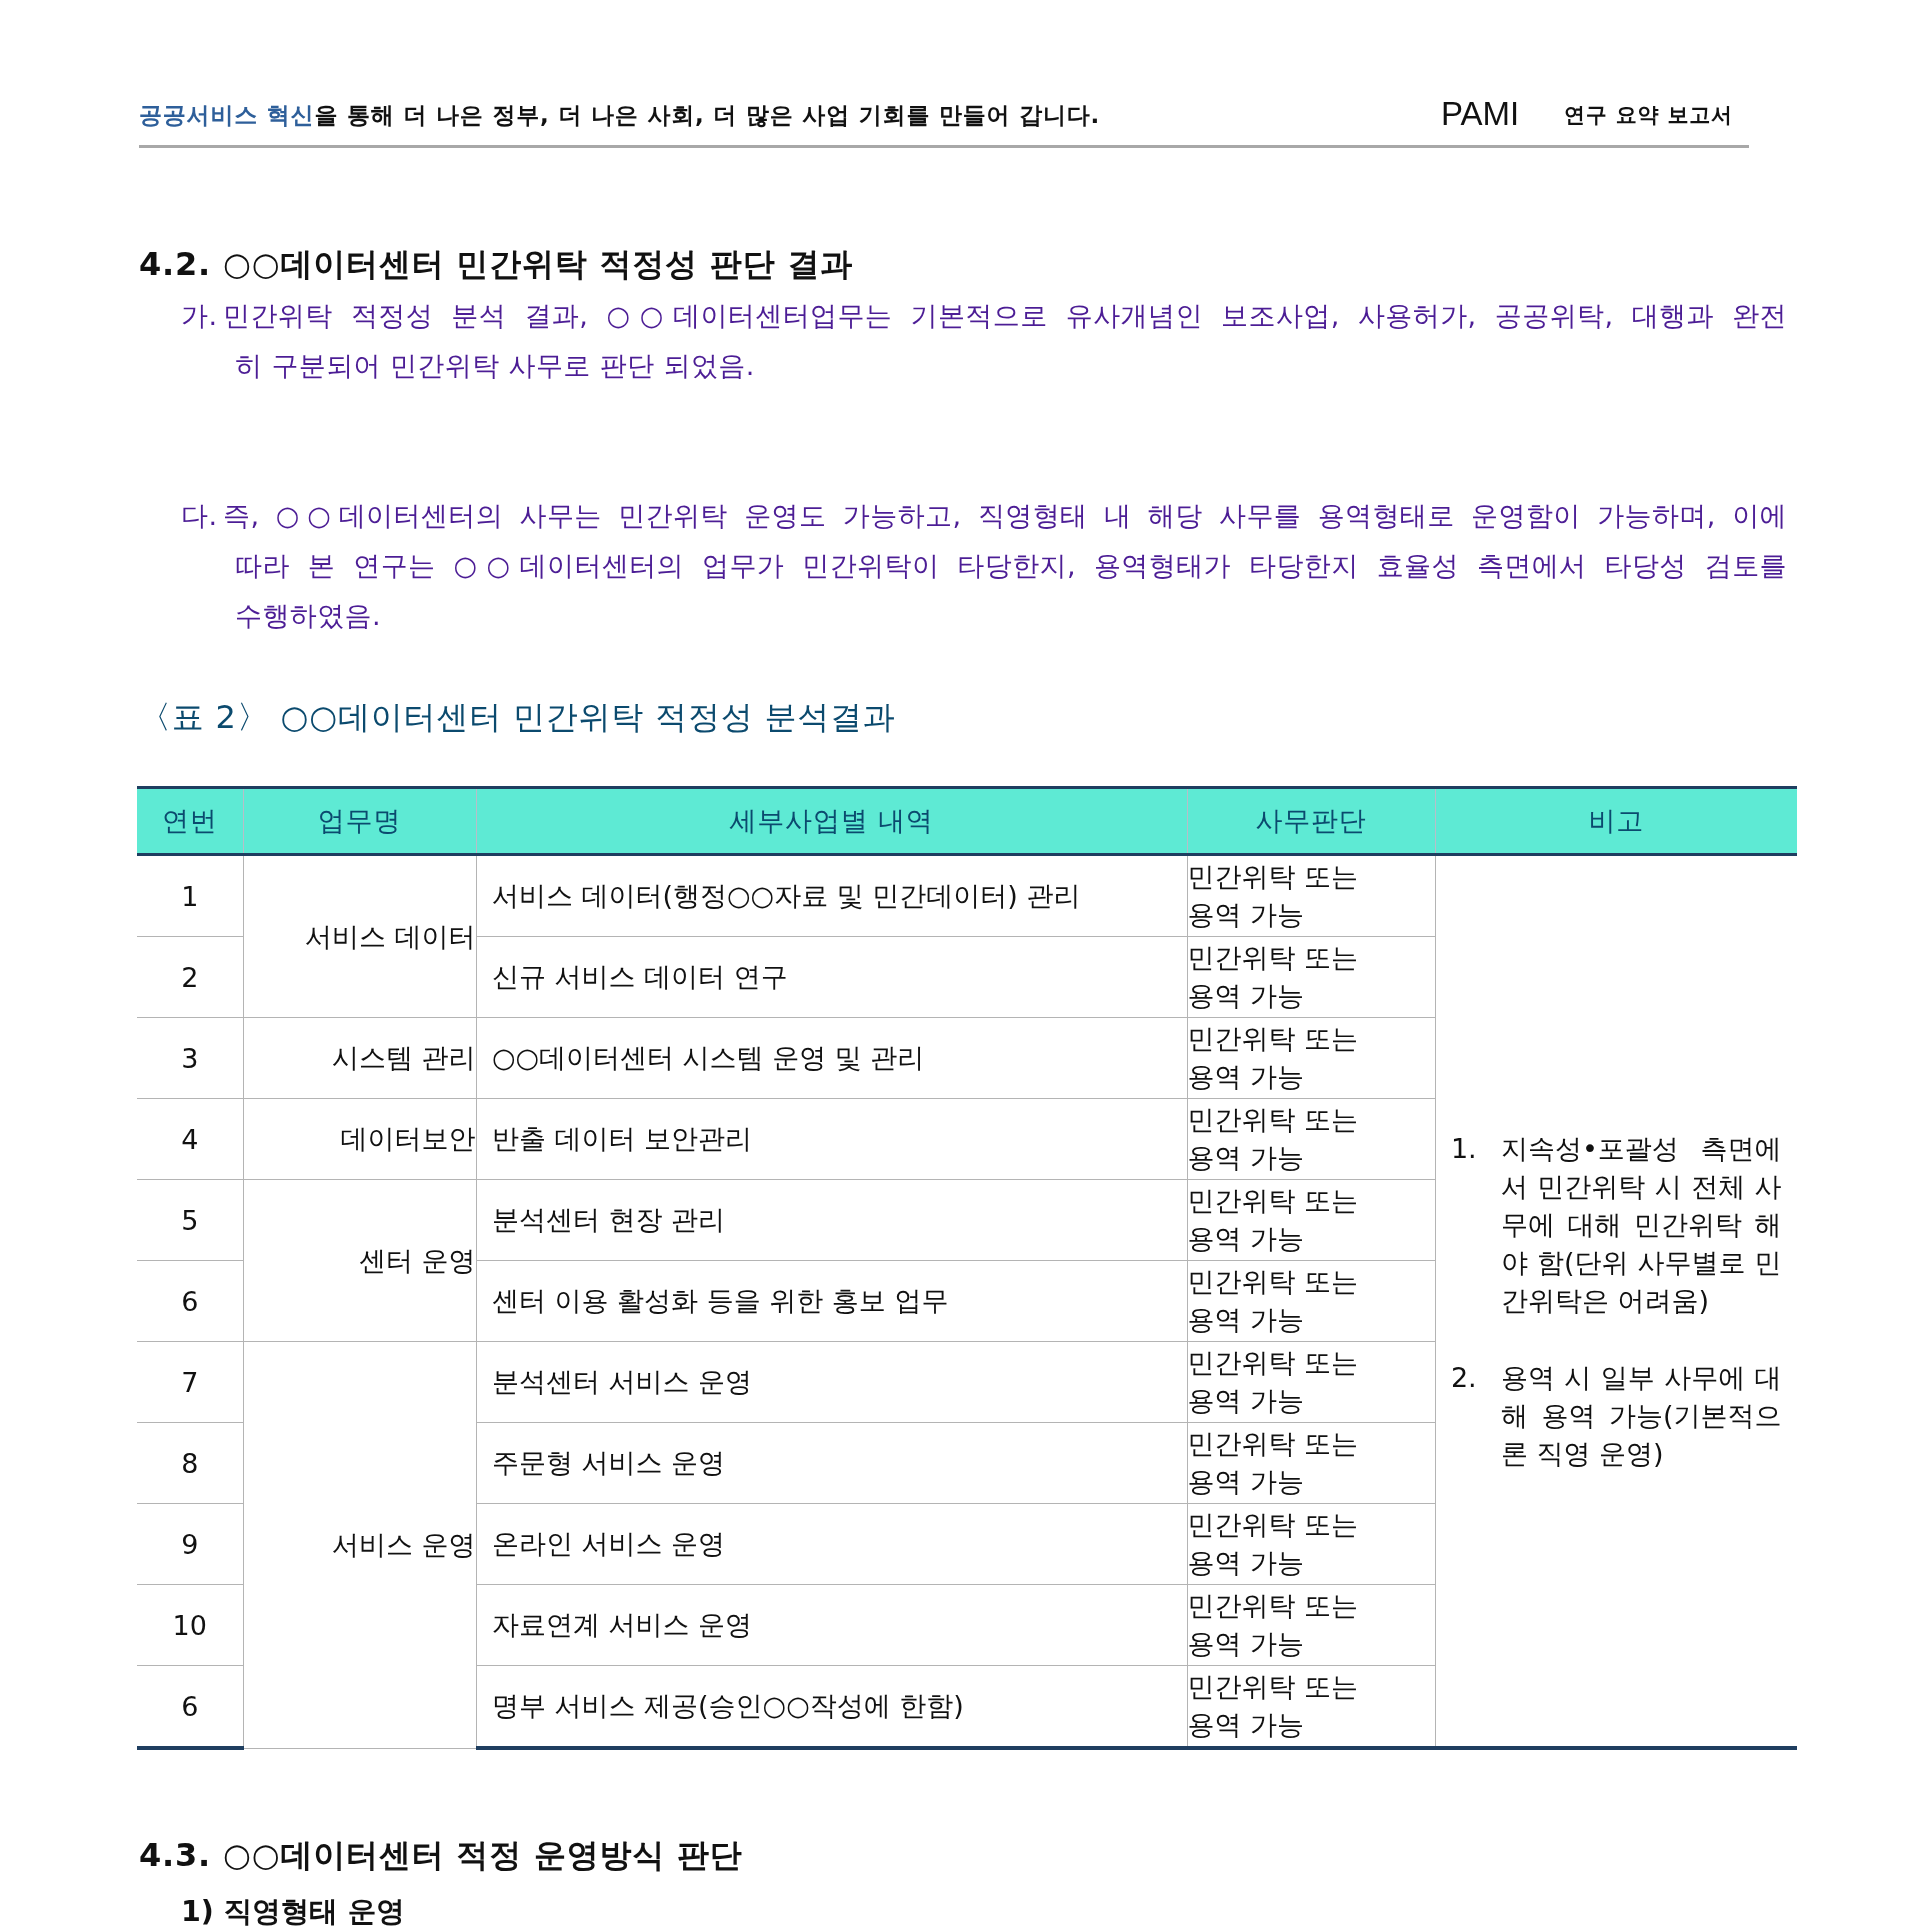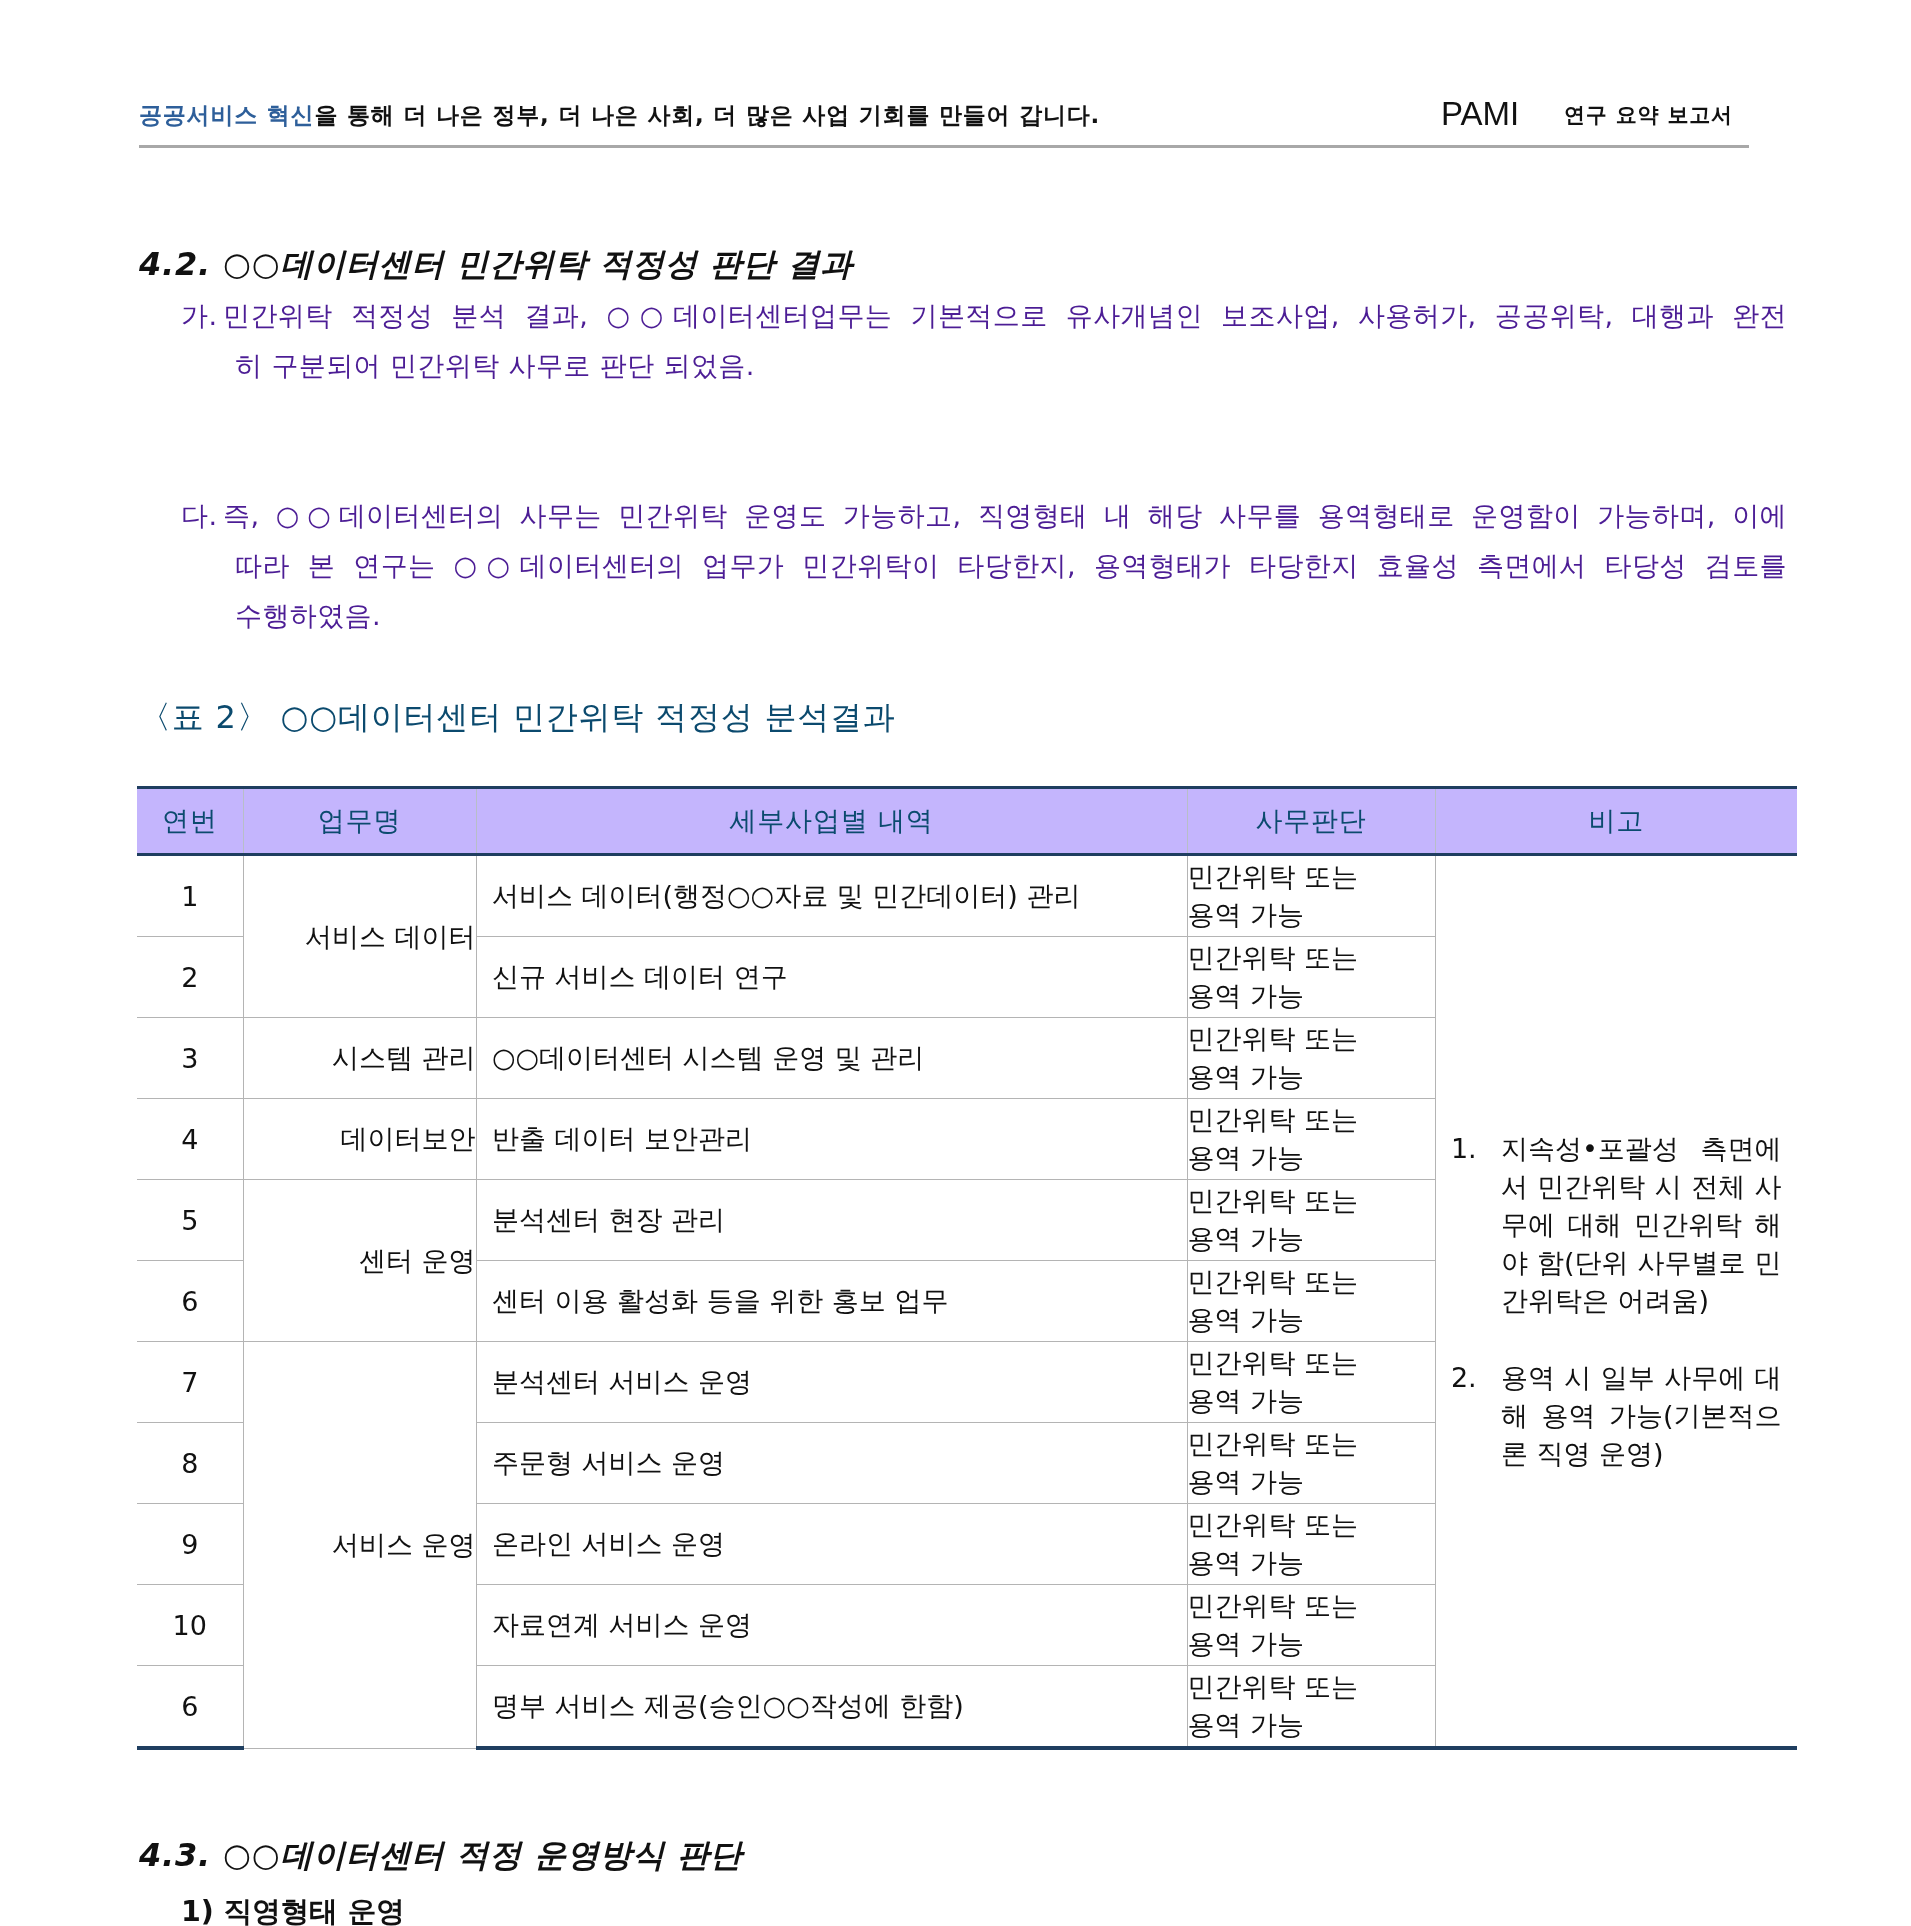--- a/index.html
+++ b/index.html
@@ -8,34 +8,34 @@
 
   
   .hdr { position: absolute; left: 139px; top: 96px; width: 1610px; height: 46px; }
   .hdr-slogan { position: absolute; left: 0; top: 3.9px; font-size: 23px; font-weight: bold; color: #111; white-space: nowrap; letter-spacing: 0.8px; }
   .hdr-slogan .accent { color: #2e5f9a; }
   .hdr-pami { position: absolute; left: 1302px; top: -1.5px; font-family: "Liberation Sans", sans-serif; font-size: 33px; color: #111; }
   .hdr-report { position: absolute; left: 1425px; top: 5.4px; font-size: 21px; font-weight: bold; color: #111; letter-spacing: 0.8px; white-space: nowrap; }
   .hdr-rule { position: absolute; left: 139px; top: 145px; width: 1610px; height: 3.1px; background: #a8a8a8; }
 
   
-  .h2 { position: absolute; left: 139px; font-size: 32px; font-weight: bold; color: #111; white-space: nowrap; letter-spacing: 0.8px; font-style: italic; }
+  .h2 { position: absolute; left: 139px; font-size: 32px; font-weight: bold; color: #111; white-space: nowrap; letter-spacing: 0.8px; }
   .para { position: absolute; left: 181px; width: 1606px; font-size: 27px; line-height: 50px; color: #4c1d95; letter-spacing: 0.4px; }
   .para .lbl { display: inline-block; width: 42px; }
   .para .cont { padding-left: 54px; }
   .para-line { white-space: nowrap; text-align: justify; text-align-last: justify; }
   .para-line.last { text-align-last: left; }
   .sub { position: absolute; left: 181px; font-size: 28.5px; font-weight: bold; color: #111; white-space: nowrap; }
 
   
   .tcap { position: absolute; left: 139px; top: 696px; font-size: 32px; font-weight: normal; color: #0b4a6e; white-space: nowrap; letter-spacing: 0.8px; }
 
   
   .tbl { position: absolute; left: 137px; top: 786px; width: 1660px; border-collapse: collapse; table-layout: fixed; font-size: 27px; }
-  .tbl th { background: #c4b5fd; color: #0b4a6e; font-weight: normal; height: 62px; border-top: 3.9px solid #1f3e60; border-bottom: 3.9px solid #1f3e60; border-left: 0.8px solid #b8bec8; border-right: 0.8px solid #b8bec8; letter-spacing: 0.8px; margin-left: 31px; }
+  .tbl th { background: #5eead4; color: #0b4a6e; font-weight: normal; height: 62px; border-top: 3.9px solid #1f3e60; border-bottom: 3.9px solid #1f3e60; border-left: 0.8px solid #b8bec8; border-right: 0.8px solid #b8bec8; letter-spacing: 0.8px; margin-left: 31px; }
   .tbl th:first-child { border-left: none; }
   .tbl th:last-child { border-right: none; }
   .tbl td { border: 1.2px solid #b4b4b4; height: 80px; vertical-align: middle; color: #111; padding: 0; }
   .tbl td:first-child { border-left: none; }
   .tbl td:last-child { border-right: none; }
   .tbl tr:last-child td { border-bottom: 4.6px solid #1f3e60; }
   .tbl td.note-cell { border-bottom: 4.6px solid #1f3e60; }
   .c-no { text-align: center; }
   .c-task { padding-left: 15.4px !important; text-align: right; }
   .c-detail { padding-left: 15.4px !important; }

